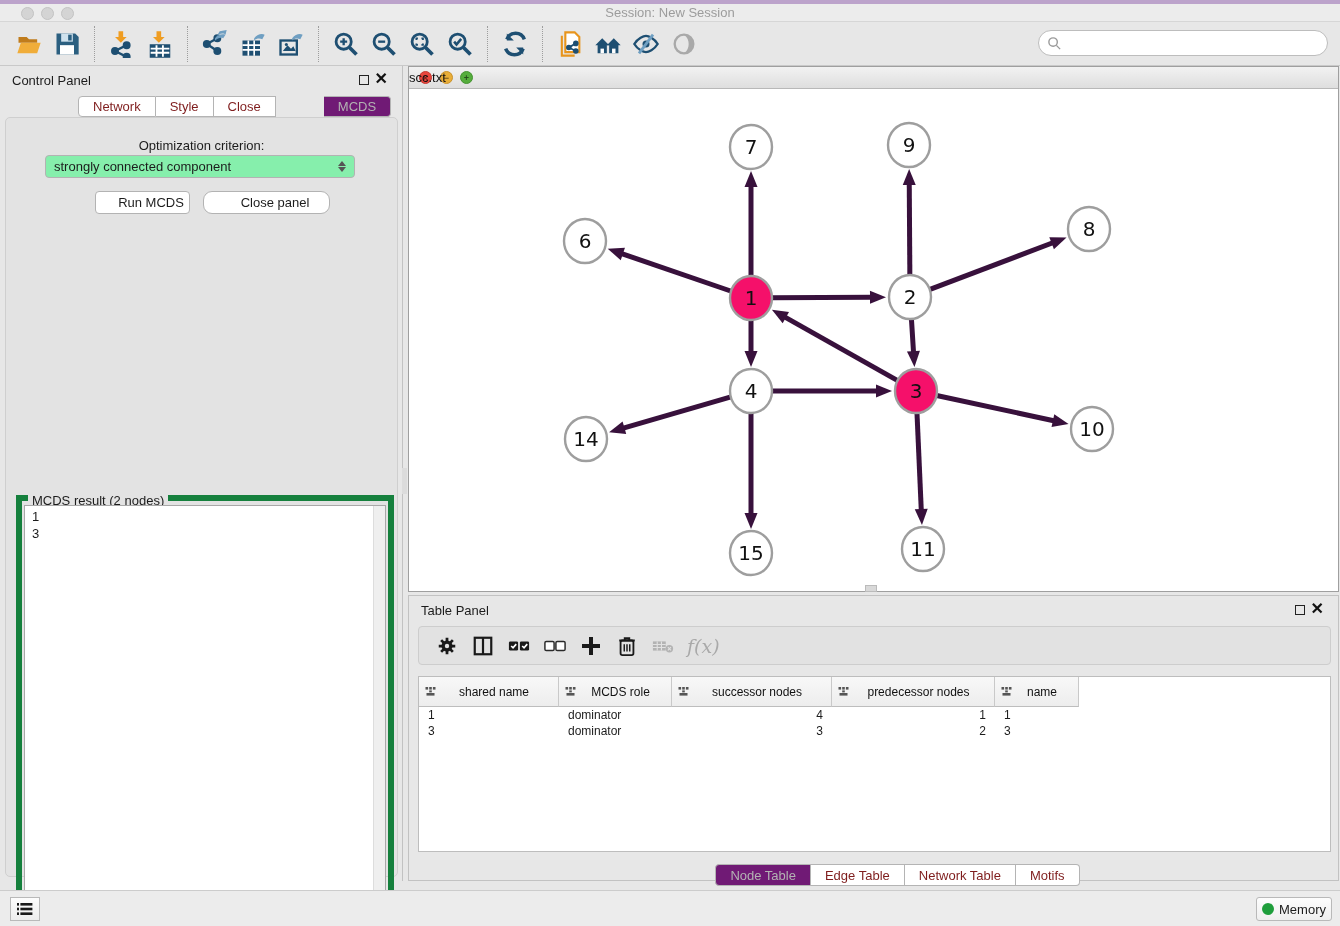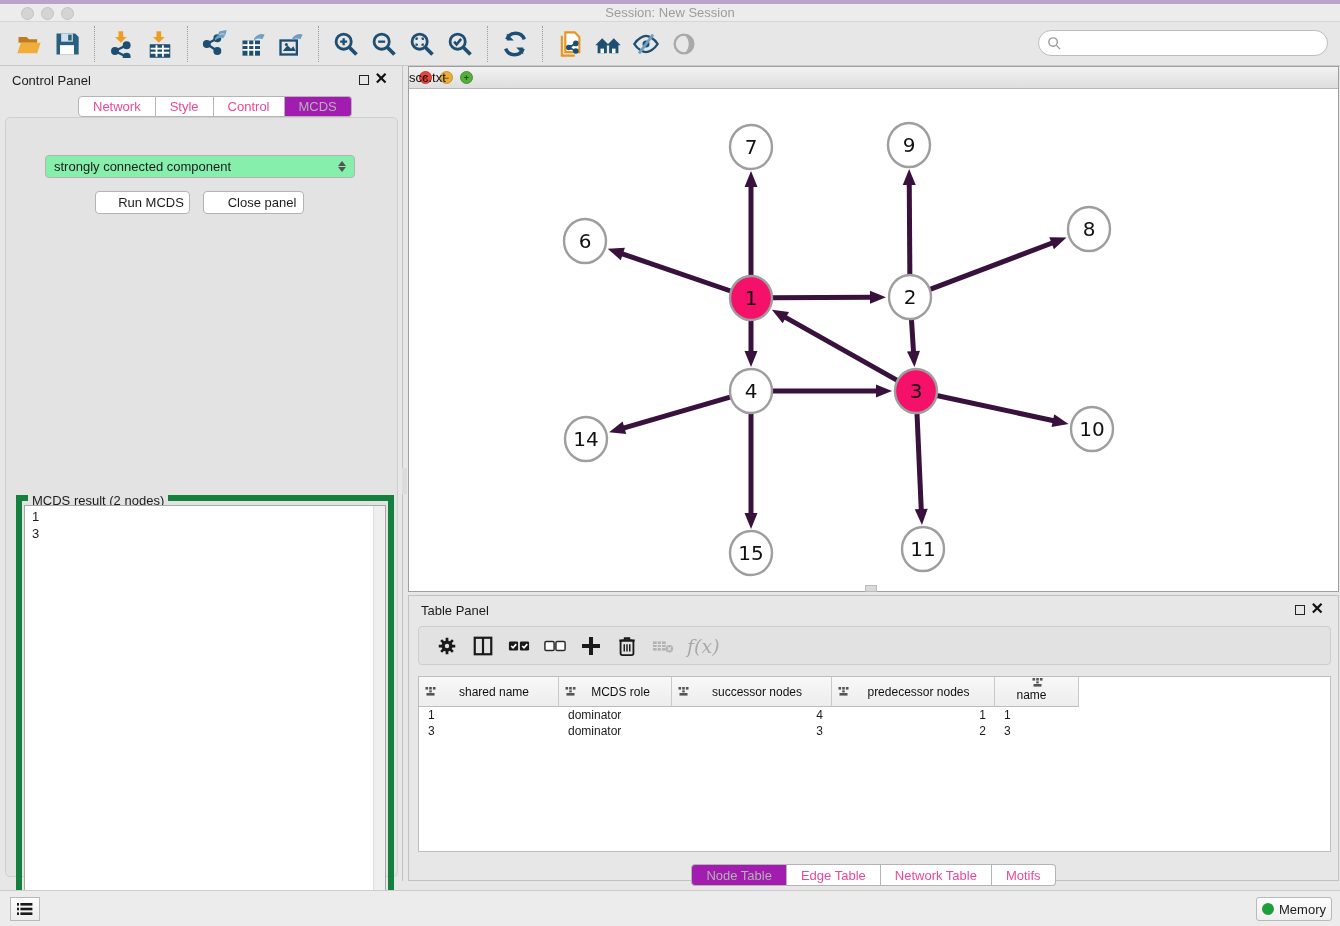--- a/index.html
+++ b/index.html
@@ -21,34 +21,34 @@
 
   
   .control-panel { position:absolute; left:0; top:66px; width:403px; height:815px; background:#e7e7e7; border-right:1px solid #c2c2c2; }
   .panel-head { position:absolute; left:0; top:0; width:100%; height:28px; }
   .panel-head .ph-title { position:absolute; left:12px; top:7px; font-size:13px; color:#1c1c1c; }
   .float-ic { position:absolute; width:10px; height:10px; border:1.6px solid #222; top:9px; }
   .close-ic { position:absolute; top:4px; font-size:16px; font-weight:bold; color:#111; line-height:18px; }
   .control-panel .float-ic{ right:33px; } .control-panel .close-ic{ right:14px; }
 
   .tabgroup { display:flex; }
-  .tab { border:1px solid #b4b4b4; border-left:none; background:#fff; padding:3px 14px; font-size:13px; color:#ec4899; height:21px; line-height:14px; }
+  .tab { border:1px solid #b4b4b4; border-left:none; background:#fff; padding:3px 14px; font-size:13px; color:#7f1d1d; height:21px; line-height:14px; }
   .tab:first-child { border-left:1px solid #b4b4b4; border-radius:4px 0 0 4px; }
   .tab:last-child { border-radius:0 4px 4px 0; }
-  .tab.active { background:#a21caf; color:#b3b3b3; }
+  .tab.active { background:#701a75; color:#b3b3b3;margin-left:48px; }
   .cp-tabs { position:absolute; left:78px; top:30px; z-index:2; }
 
   .cp-body { position:absolute; left:5px; top:51px; width:393px; height:760px; background:#e3e3e3; border:1px solid #cfcfcf; border-radius:5px; }
   .crit-label { position:absolute; left:0; width:100%; top:20px; text-align:center; font-size:13px; }
   .dropdown { position:absolute; left:39px; top:37px; width:310px; height:23px; background:#86efac; border:1px solid #b3b3b3; border-radius:4px; display:flex; align-items:center; padding:0 8px; font-size:13px; }
   .dropdown .dd-arrows { margin-left:auto; display:flex; flex-direction:column; align-items:center; gap:1px; }
   .dd-arrows span { width:0; height:0; border-left:4px solid transparent; border-right:4px solid transparent; }
   .dd-up { border-bottom:5px solid #555; } .dd-down { border-top:5px solid #555; }
   .btn { position:absolute; top:73px; height:23px; background:#fff; border:1px solid #b3b3b3; border-radius:4px; font-size:13px; font-family:"Liberation Sans",sans-serif; text-align:center; line-height:21px;padding-left:17px; }
-  .btn-run { left:89px; width:95px; } .btn-close { left:197px; width:101px; }
+  .btn-run { left:89px; width:95px; } .btn-close { left:197px; width:127px;border-radius:9px; }
 
   .fieldset { position:absolute; left:10px; top:377px; width:378px; height:488px; border:6px solid #15803d; }
   .fieldset .legend { position:absolute; top:-8px; left:6px; background:#e3e3e3; padding:0 4px; font-size:13px; }
   .result-box { position:absolute; left:2px; top:4px; right:2px; bottom:2px; background:#fff; border:1px solid #a8a8a8; }
   .result-lines { padding:2px 7px; font-size:13px; line-height:17px; }
   .result-scroll { position:absolute; right:0; top:0; bottom:0; width:12px; background:#efefef; border-left:1px solid #ddd; }
 
   
   .net-window { position:absolute; left:408px; top:66px; width:931px; height:526px; background:#fff; border:1px solid #9f9f9f; }
   .net-title { position:absolute; left:0; top:0; width:100%; height:22px; background:linear-gradient(#f2f2f2,#dedede); border-bottom:1px solid #b8b8b8; }
@@ -247,24 +247,25 @@
 
 <div class="control-panel">
   <div class="panel-head">
     <span class="ph-title">Control Panel</span>
     <span class="float-ic"></span>
     <span class="close-ic">✕</span>
   </div>
   <div class="tabgroup cp-tabs">
       <div class="tab">Network</div>
       <div class="tab">Style</div>
-      <div class="tab">Control</div>
+      <div class="tab">Close</div>
       <div class="tab active">MCDS</div>
     </div>
   <div class="cp-body">
+    <div class="crit-label">Optimization criterion:</div>
     <div class="dropdown">
       <span>strongly connected component</span>
       <span class="dd-arrows">
           <span class="dd-up"></span>
           <span class="dd-down"></span>
         </span>
     </div>
     <div class="btn btn-run">Run MCDS</div>
     <div class="btn btn-close">Close panel</div>
     <div class="fieldset">
@@ -446,21 +447,21 @@
             <g fill="#555">
               <rect x="0.5" y="1" width="2.6" height="2.6"></rect>
               <rect x="4.2" y="1" width="2.6" height="2.6"></rect>
               <rect x="7.9" y="1" width="2.6" height="2.6"></rect>
               <rect x="4.2" y="4.4" width="2.6" height="2"></rect>
               <rect x="1.5" y="7" width="8" height="2.6"></rect>
             </g>
           </svg>
           <span class="col-label">predecessor nodes</span>
         </div>
-        <div class="th-cell" style="width: 84px; flex-direction: column;">
+        <div class="th-cell" style="width: 84px;">
           <svg class="col-ic" width="11" height="11" viewBox="0 0 11 11">
             <g fill="#555">
               <rect x="0.5" y="1" width="2.6" height="2.6"></rect>
               <rect x="4.2" y="1" width="2.6" height="2.6"></rect>
               <rect x="7.9" y="1" width="2.6" height="2.6"></rect>
               <rect x="4.2" y="4.4" width="2.6" height="2"></rect>
               <rect x="1.5" y="7" width="8" height="2.6"></rect>
             </g>
           </svg>
           <span class="col-label">name</span>

